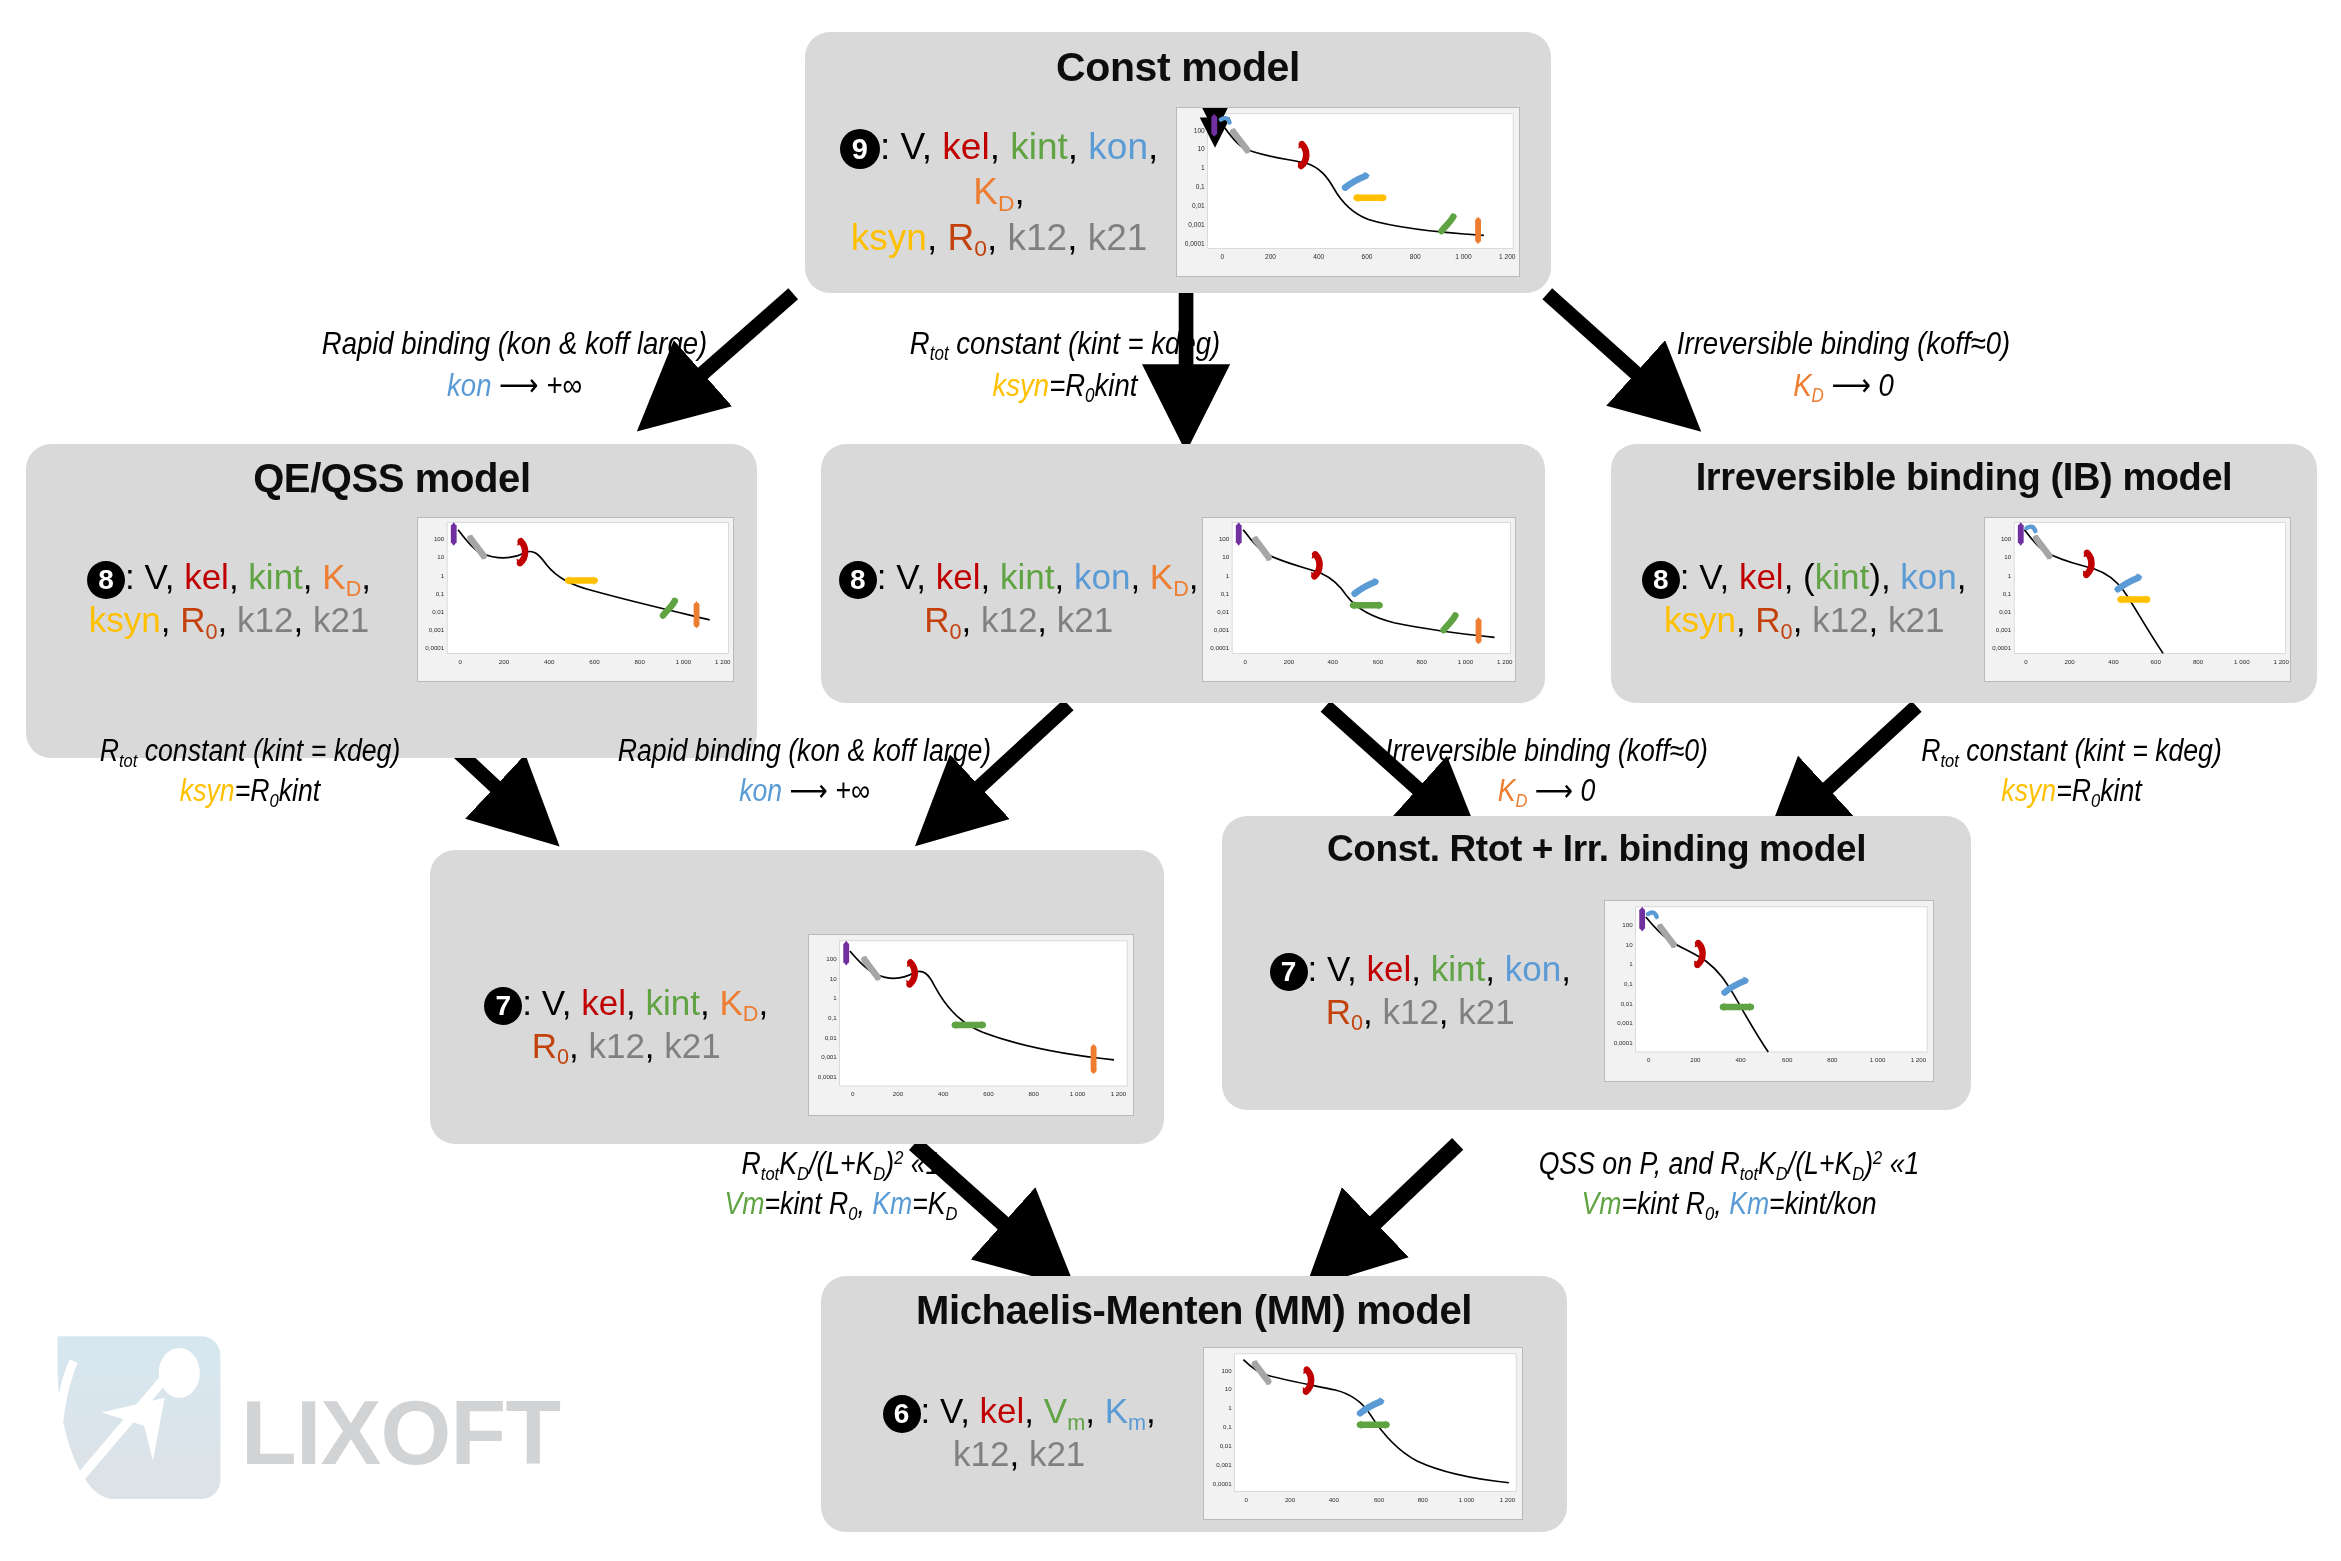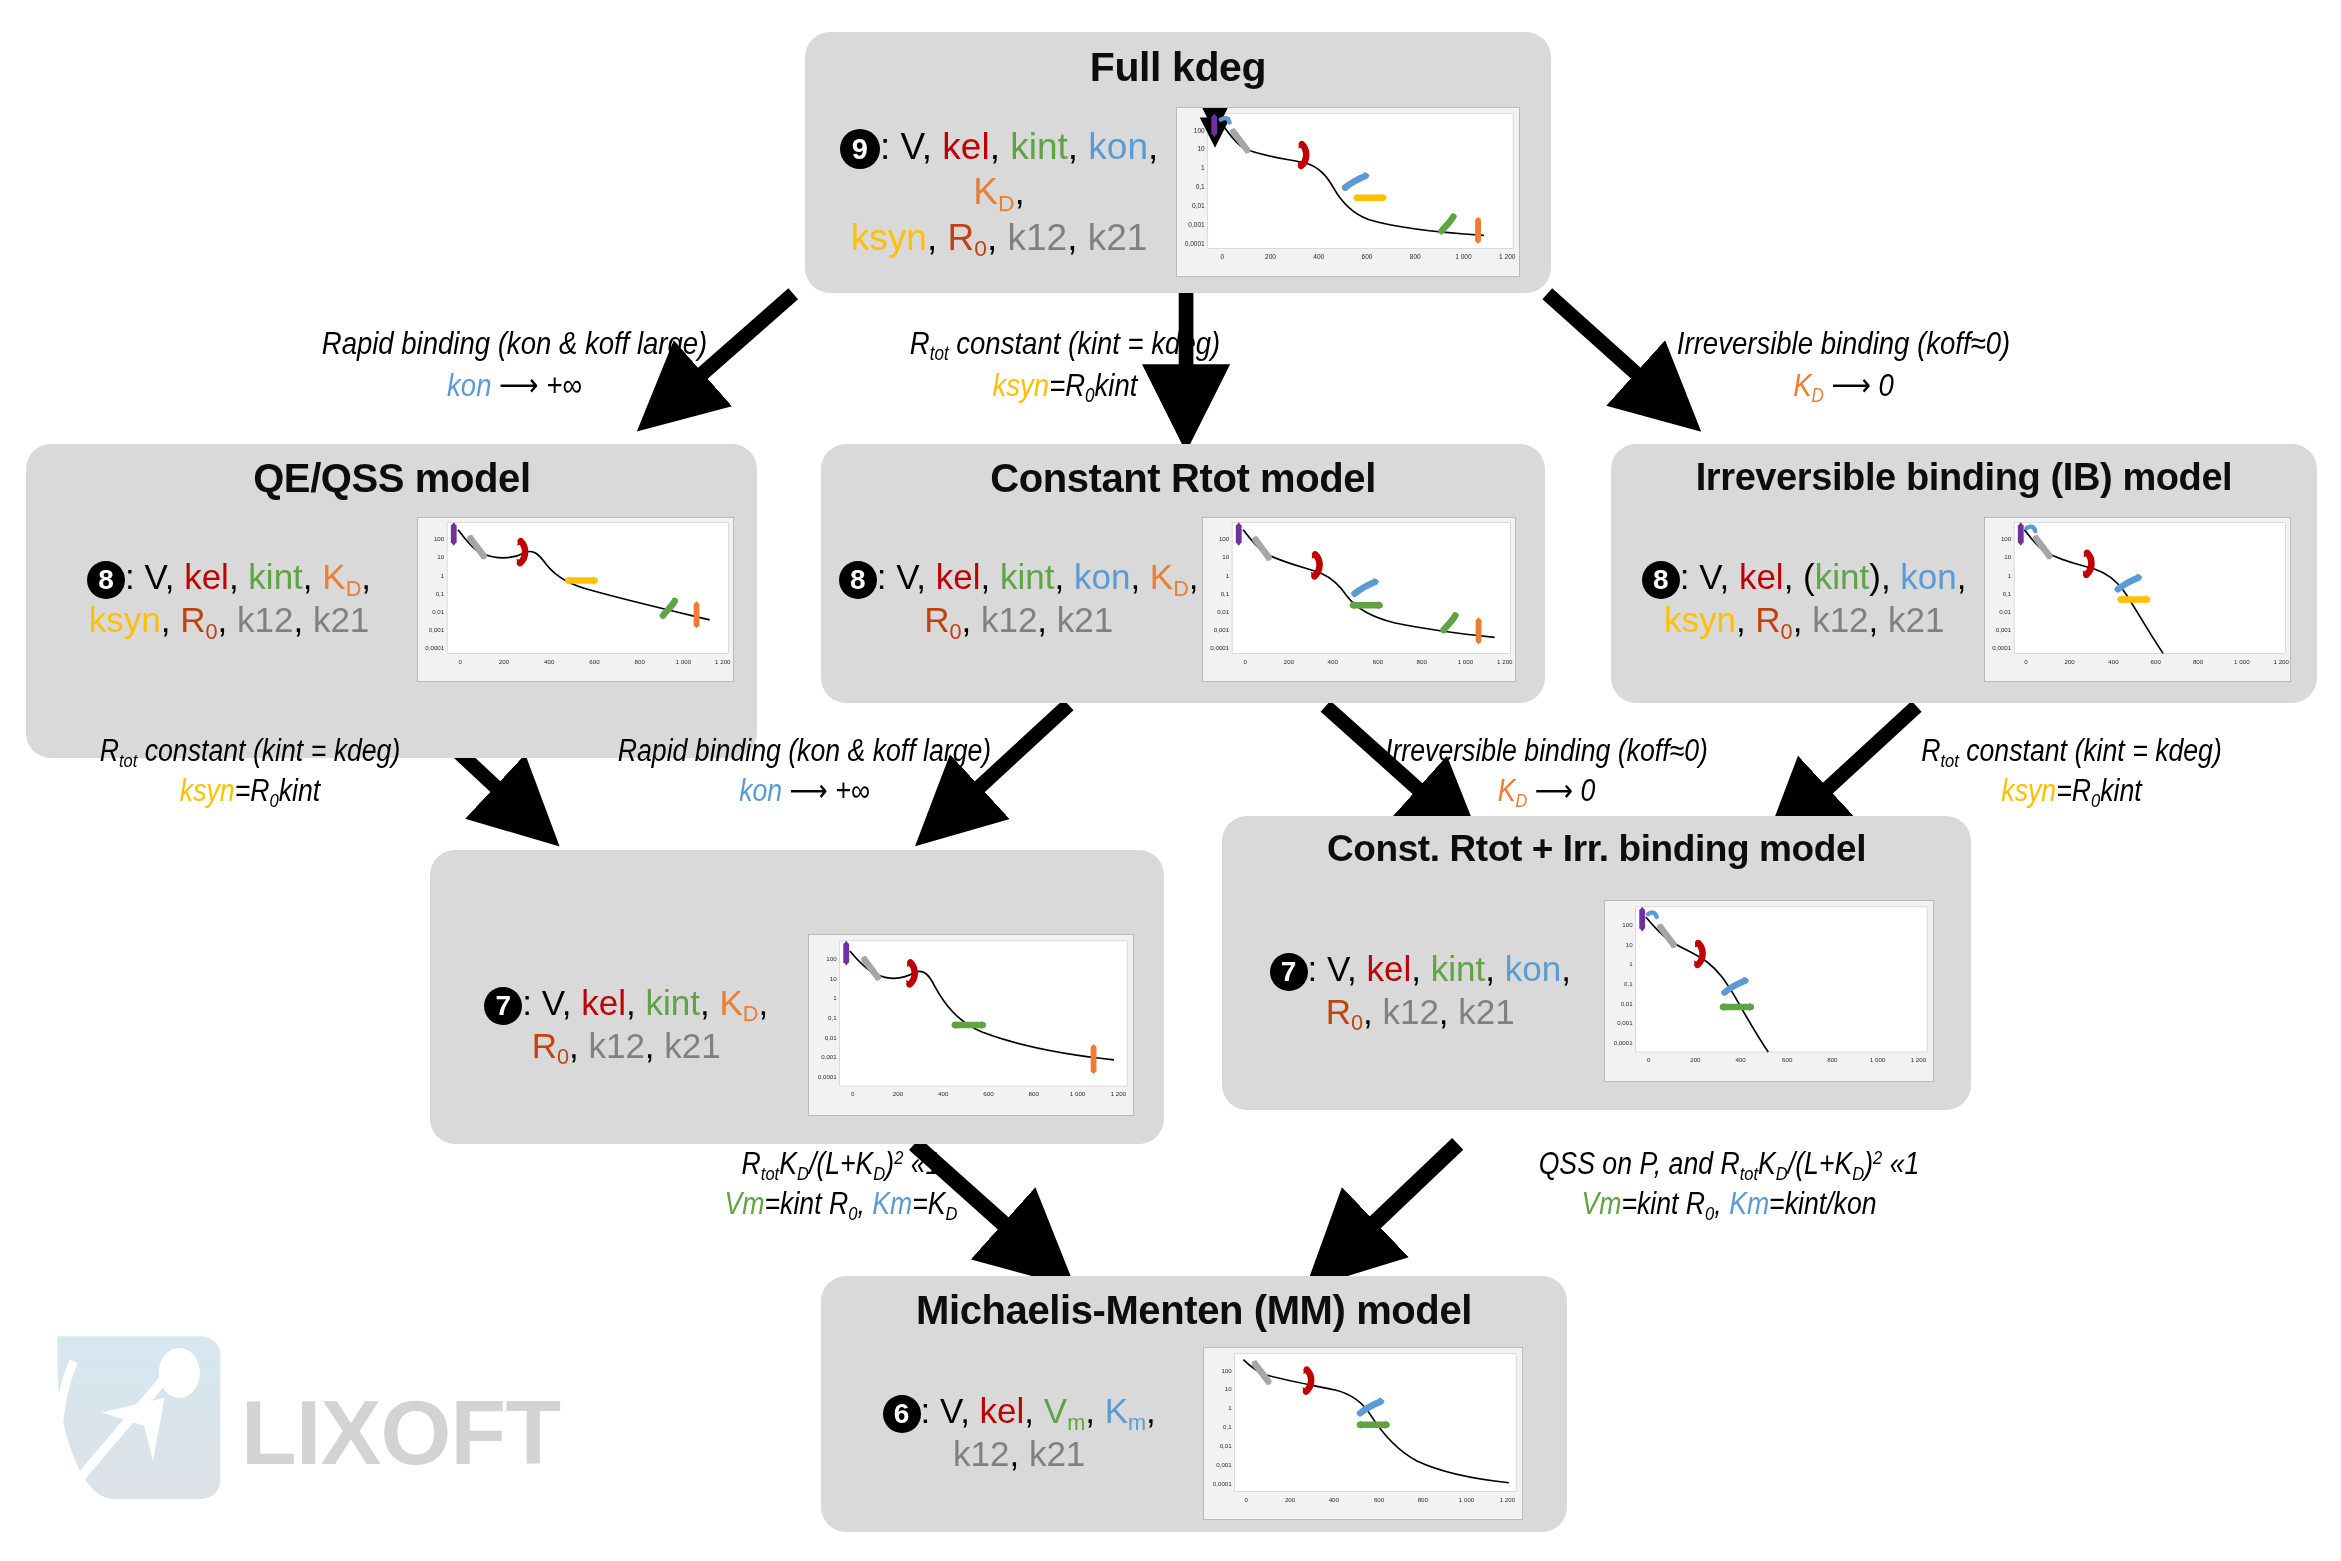--- a/index.html
+++ b/index.html
@@ -113,21 +113,21 @@
     <line x1="1805" y1="962" x2="1975" y2="1114" stroke="#000" stroke-width="20" marker-end="url(#ah)"></line>
 
     <line x1="2610" y1="962" x2="2445" y2="1114" stroke="#000" stroke-width="20" marker-end="url(#ah)"></line>
 
     <line x1="1245" y1="1558" x2="1415" y2="1710" stroke="#000" stroke-width="22" marker-end="url(#ah)"></line>
 
     <line x1="1985" y1="1558" x2="1825" y2="1710" stroke="#000" stroke-width="22" marker-end="url(#ah)"></line>
   </svg>
 
   <div class="box" style="left:805px;top:32px;width:746px;height:261px;">
-    <div class="box-title" style="font-size:41px;">Full kdeg</div>
+    <div class="box-title" style="font-size:41px;">Const model</div>
     <div class="box-body" style="left:17.6px;top:68px;width:711px;height:184px;">
       <div class="params" style="width:353px;font-size:37px;">
         <span class="badge" style="width:40px;height:40px;line-height:40px;font-size:29px;">9</span><span>: </span><span class="c-v">V</span>, <span class="c-kel">kel</span>, <span class="c-kint">kint</span>, <span class="c-kon">kon</span>, <span class="c-kd">K<sub>D</sub></span>,<br>
         <span class="c-ksyn">ksyn</span>, <span class="c-r0">R<sub>0</sub></span>, <span class="c-k12">k12</span>, <span class="c-k12">k21</span>
       </div>
       <div class="thumb" style="width:344px;height:170px;">
         <svg viewBox="0 0 468 232" preserveAspectRatio="none">
           <rect x="0" y="0" width="468" height="232" fill="#f2f2f2"></rect>
           <rect x="42" y="8" width="418" height="186" fill="#fff" stroke="#cfcfcf" stroke-width="1"></rect>
           <g font-size="9" fill="#2b2b2b" font-family="Liberation Sans, sans-serif" text-anchor="end">
@@ -226,21 +226,20 @@
           <path d="M336,134 C342,126 348,122 352,114" stroke="#5fa343" stroke-width="9" fill="none" stroke-linecap="round"></path>
           <path d="M349,110 L357,114 L351,121 z" fill="#5fa343"></path>
           <path d="M382,120 L382,146" stroke="#ed7d31" stroke-width="8" stroke-linecap="round"></path>
           <path d="M378,121 L382,114 L386,121 z M378,145 L382,152 L386,145 z" fill="#ed7d31"></path>
         </svg>
       </div>
     </div>
   </div>
 
   <div class="box" style="left:821px;top:444px;width:724px;height:259px;">
-    <div class="box-title" style="font-size:40px;">Constant Rtot model</div>
     <div class="box-body" style="left:14.7px;top:63px;width:695px;height:184px;">
       <div class="params" style="width:366px;font-size:35px;">
         <span class="badge" style="width:38px;height:38px;line-height:38px;font-size:28px;">8</span><span>: </span><span class="c-v">V</span>, <span class="c-kel">kel</span>, <span class="c-kint">kint</span>, <span class="c-kon">kon</span>, <span class="c-kd">K<sub>D</sub></span>,<br>
         <span class="c-r0">R<sub>0</sub></span>, <span class="c-k12">k12</span>, <span class="c-k12">k21</span>
       </div>
       <div class="thumb" style="width:314px;height:165px;">
         <svg viewBox="0 0 428 224" preserveAspectRatio="none">
           <rect x="0" y="0" width="428" height="224" fill="#f2f2f2"></rect>
           <rect x="40" y="6" width="382" height="180" fill="#fff" stroke="#cfcfcf" stroke-width="1"></rect>
           <g font-size="8.5" fill="#2b2b2b" font-family="Liberation Sans, sans-serif" text-anchor="end">

